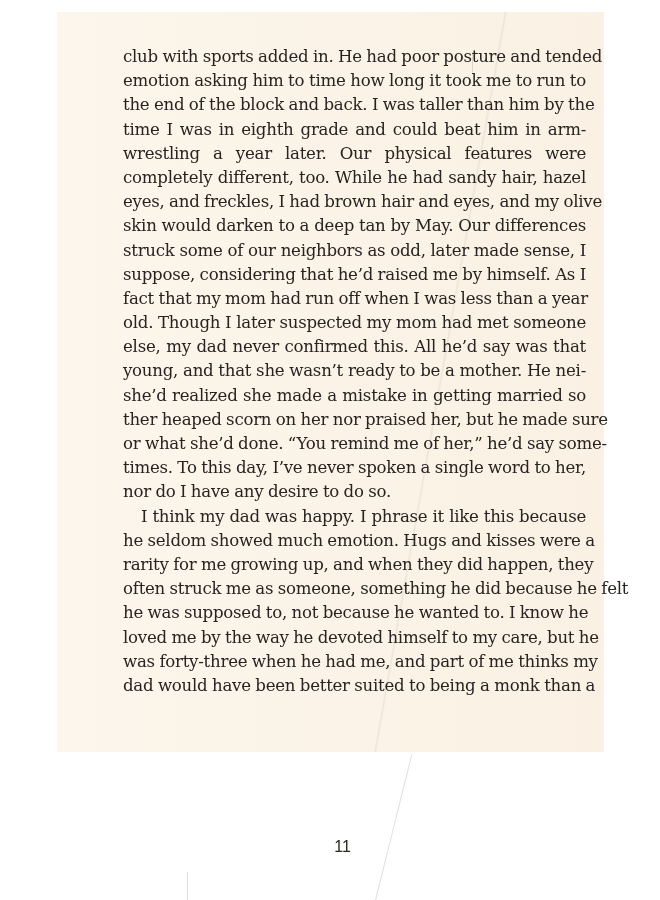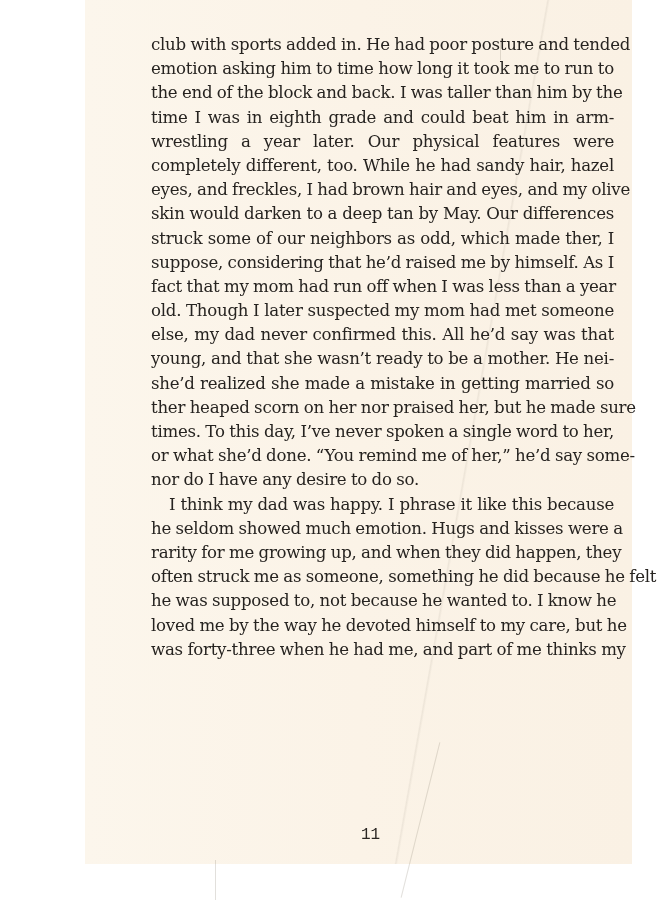--- a/index.html
+++ b/index.html
@@ -9,28 +9,27 @@
     }
     body {
       width: 660px;
       height: 900px;
       position: relative;
       overflow: hidden;
     }
     .page {
       position: absolute;
       left: 57px;
-      top: 0;
+      top: 12px;
       width: 547px;
-      height: 864px;
+      height: 740px;
       background: #fbf3e8;
       background-image:
         linear-gradient(100deg, rgba(0,0,0,0) 0%, rgba(0,0,0,0) 66%, rgba(120,110,95,0.10) 66.2%, rgba(0,0,0,0) 66.5%),
         linear-gradient(to right, #fcf6ec, #fbf3e7 50%, #faf1e4);
-      margin-left: 28px;
     }
     .crease {
       position: absolute;
       width: 1px;
       background: rgba(140,130,115,0.25);
     }
     .text-block {
       position: absolute;
       left: 66px;
       top: 33px;
@@ -55,21 +54,21 @@
     }
     .line.indent {
       text-indent: 18px;
     }
     .page-number {
       position: absolute;
       left: 0;
       width: 547px;
       top: 826px;
       text-align: center;
-      font-family: Liberation Mono, monospace;
+      font-family: Liberation Sans, sans-serif;
       font-size: 16px;
       color: #2b2723;
       padding-left: 12px;
     }
   </style>
 </head>
 <body>
 
 <div class="page">
   <div class="crease" style="left:335px; top:740px; height:160px; transform: rotate(14deg);"></div>
@@ -78,34 +77,35 @@
 
   <div class="text-block">
     <span class="line">club with sports added in. He had poor posture and tended</span>
     <span class="line">emotion asking him to time how long it took me to run to</span>
     <span class="line">the end of the block and back. I was taller than him by the</span>
     <span class="line">time I was in eighth grade and could beat him in arm-</span>
     <span class="line" style="word-spacing:8px;">wrestling a year later. Our physical features were</span>
     <span class="line">completely different, too. While he had sandy hair, hazel</span>
     <span class="line">eyes, and freckles, I had brown hair and eyes, and my olive</span>
     <span class="line">skin would darken to a deep tan by May. Our differences</span>
-    <span class="line">struck some of our neighbors as odd, which made ther, I</span>
+    <span class="line">struck some of our neighbors as odd, later made sense, I</span>
     <span class="line">suppose, considering that he’d raised me by himself. As I</span>
     <span class="line">fact that my mom had run off when I was less than a year</span>
     <span class="line">old. Though I later suspected my mom had met someone</span>
     <span class="line">else, my dad never confirmed this. All he’d say was that</span>
     <span class="line">young, and that she wasn’t ready to be a mother. He nei-</span>
     <span class="line">she’d realized she made a mistake in getting married so</span>
     <span class="line">ther heaped scorn on her nor praised her, but he made sure</span>
+    <span class="line">or what she’d done. “You remind me of her,” he’d say some-</span>
     <span class="line">times. To this day, I’ve never spoken a single word to her,</span>
-    <span class="line">or what she’d done. “You remind me of her,” he’d say some-</span>
     <span class="line last">nor do I have any desire to do so.</span>
     <span class="line indent">I think my dad was happy. I phrase it like this because</span>
     <span class="line">he seldom showed much emotion. Hugs and kisses were a</span>
     <span class="line">rarity for me growing up, and when they did happen, they</span>
     <span class="line">often struck me as someone, something he did because he felt</span>
     <span class="line">he was supposed to, not because he wanted to. I know he</span>
     <span class="line">loved me by the way he devoted himself to my care, but he</span>
     <span class="line">was forty-three when he had me, and part of me thinks my</span>
+    <span class="line">dad would have been better suited to being a monk than a</span>
   </div>
 
   <div class="page-number">11</div>
 </div>
 
 </body></html>

